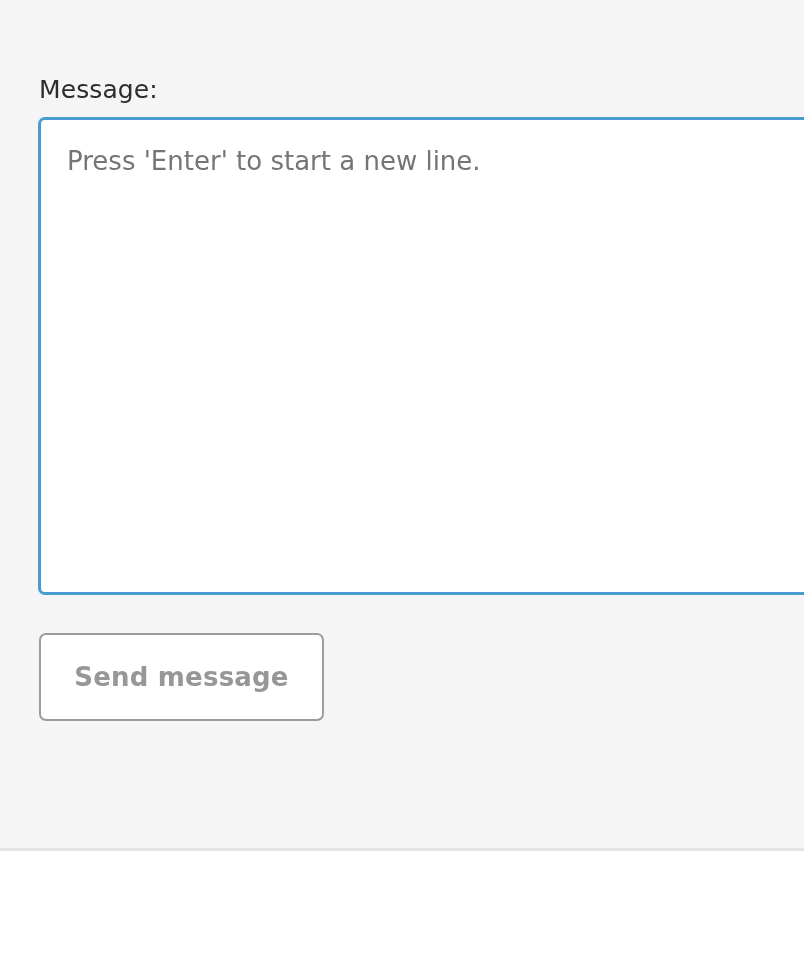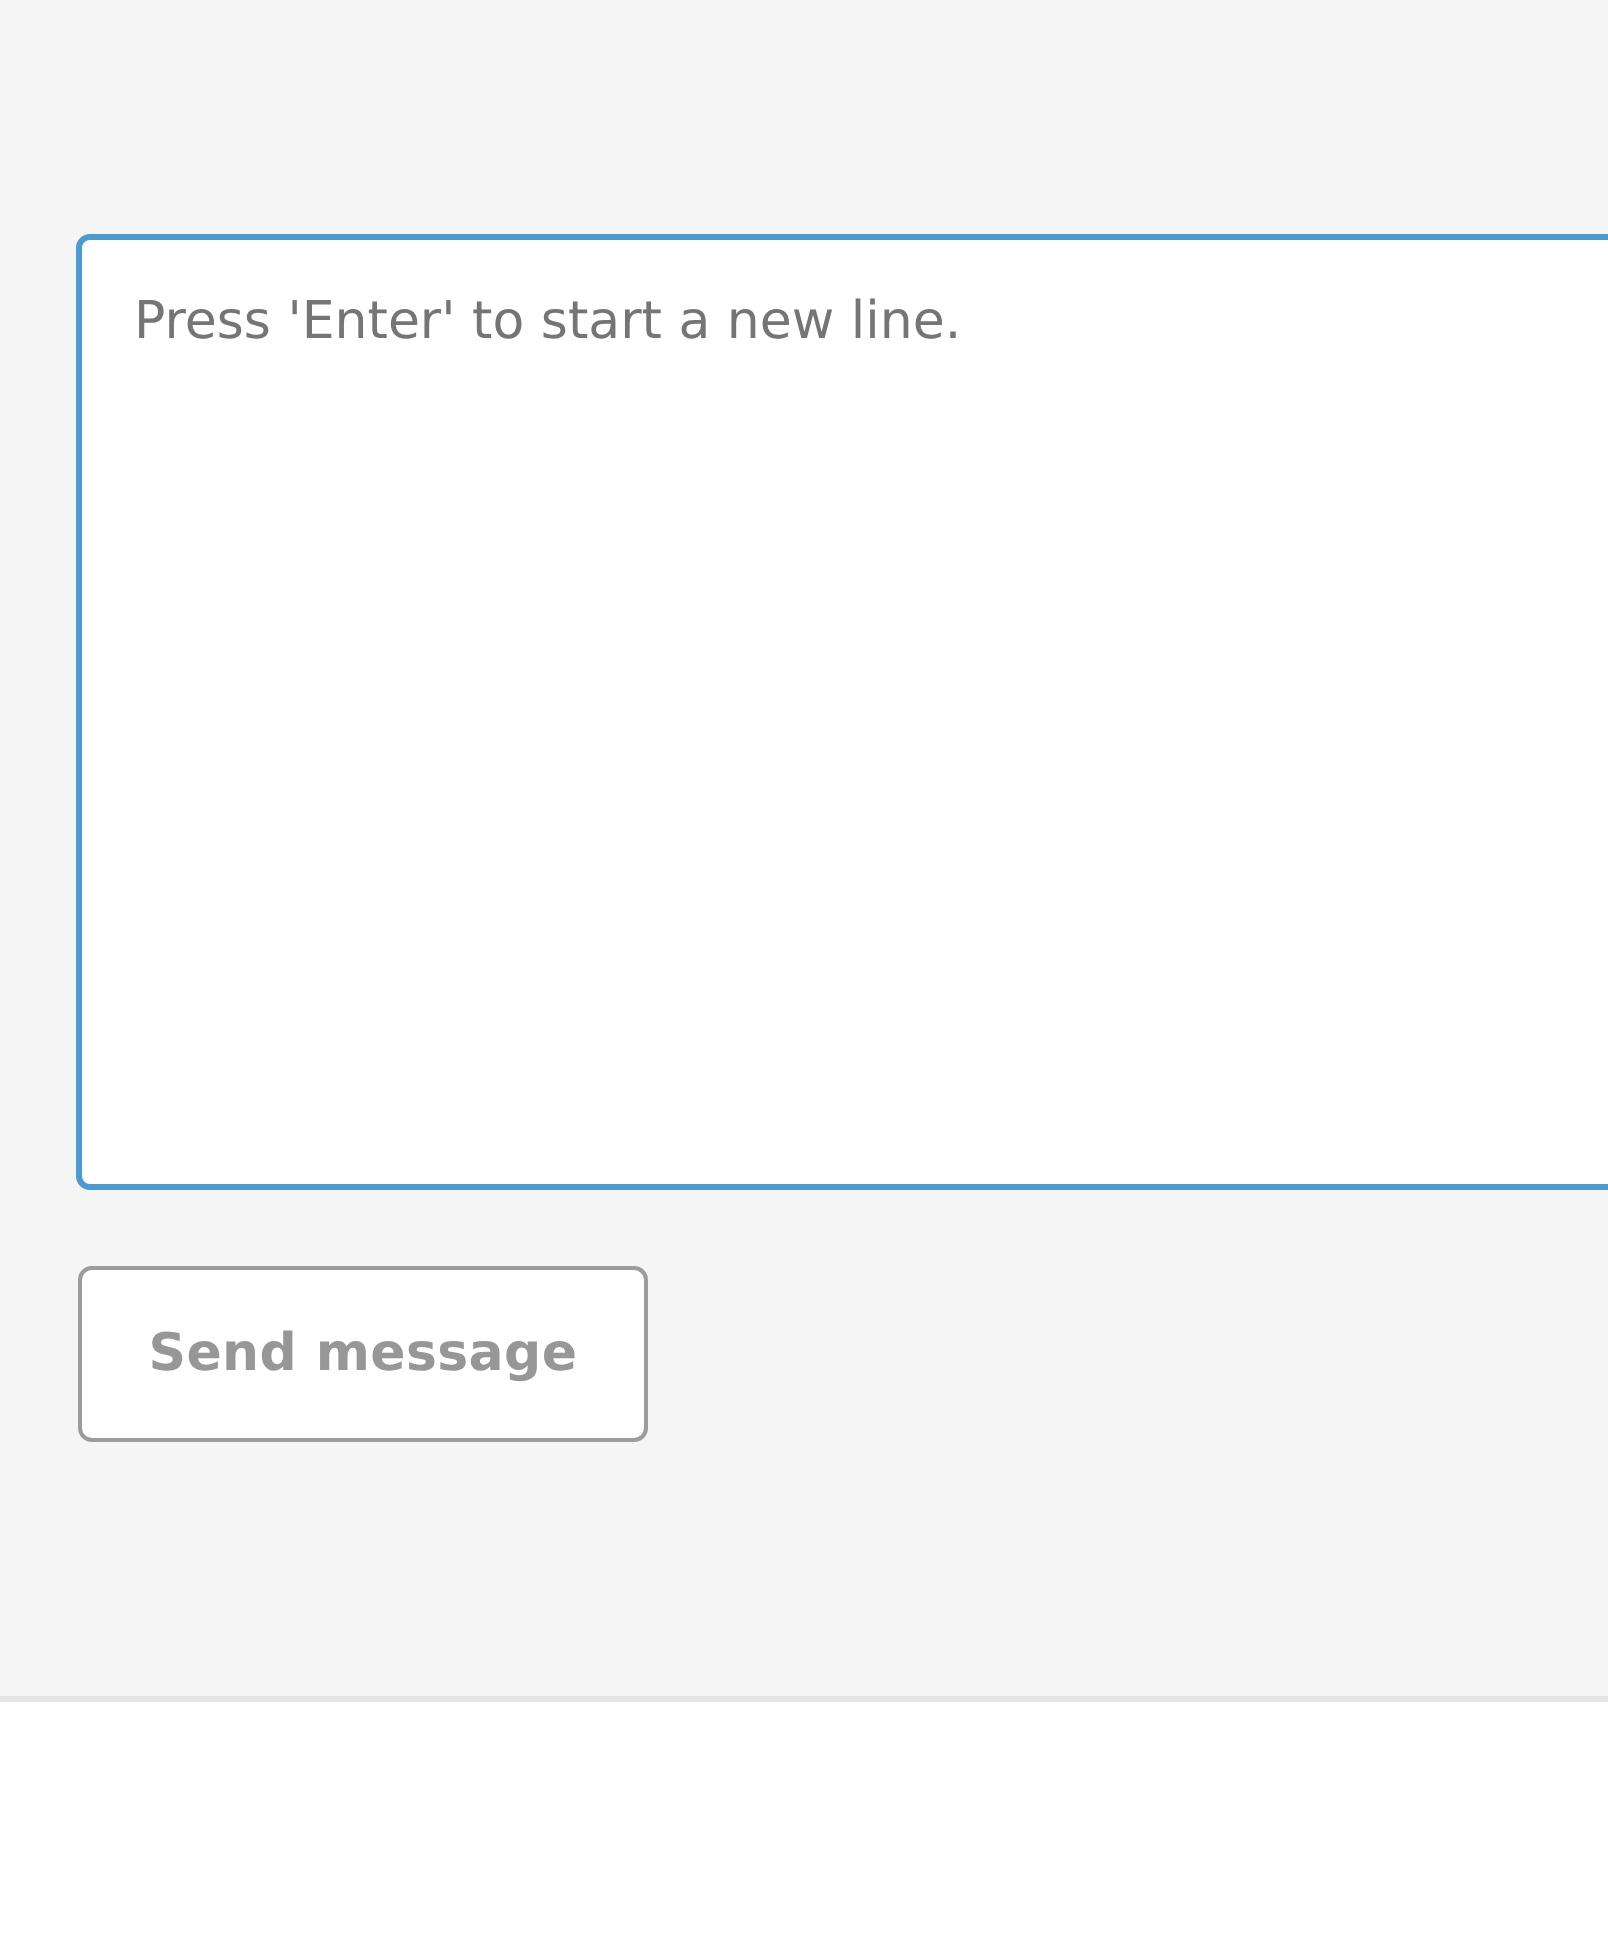--- a/index.html
+++ b/index.html
@@ -112,20 +112,21 @@
     padding: 0;
   }
 </style>
 </head>
 <body>
 
 <div id="app">
 
   <div class="composer-panel">
 
+    <div class="field-label">Message:</div>
 
     <textarea class="message-textarea" spellcheck="false" placeholder="Press 'Enter' to start a new line." style=""></textarea>
 
     <button class="send-button">
       <span>Send message</span>
     </button>
 
   </div>
 
   <div class="panel-divider"></div>

